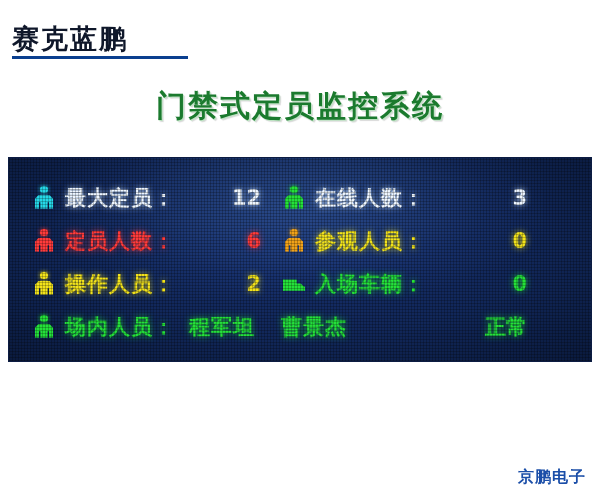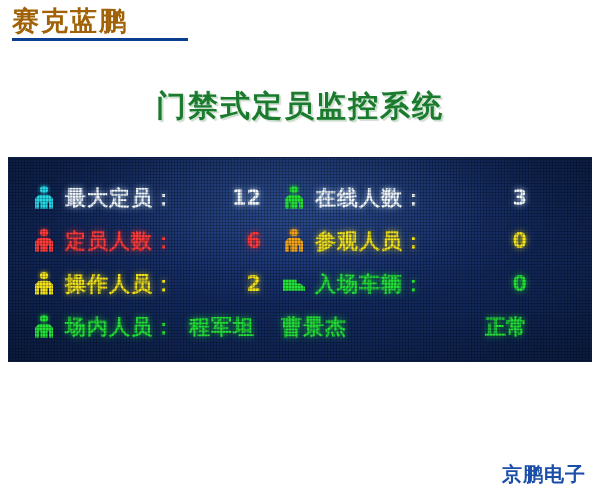--- a/index.html
+++ b/index.html
@@ -41,23 +41,23 @@
     font-size: 13px;
     font-style: normal;
     font-weight: normal;
     color: #0a3f8f;
   }
   .logo-cn {
     font-family: "DejaVu Sans", sans-serif;
     font-weight: bold;
     font-size: 27px;
     letter-spacing: 2px;
-    color: #a16207;
+    color: #0f172a;
     line-height: 30px;
-    margin-top: 0;
+    margin-top: 18px;
   }
   .logo-rule {
     width: 176px;
     height: 3px;
     background: #0a3f8f;
     margin-top: 2px;
   }
 
   
   .page-title {
@@ -200,21 +200,21 @@
   .c-yellow { color: #f2e31c; text-shadow: 0 0 6px rgba(242,227,28,0.85); }
   .c-orange { color: #f0a21a; text-shadow: 0 0 6px rgba(240,162,26,0.85); }
 
   
   .footer-brand {
     position: absolute;
     right: 14px;
     bottom: 12px;
     font-family: "DejaVu Sans", sans-serif;
     font-weight: bold;
-    font-size: 20px;
+    font-size: 16px;
     letter-spacing: 1px;
     color: #1b4ea8;
   }
 </style>
 </head>
 <body>
 
 <div class="logo-block">
   <div class="logo-cn">赛克蓝鹏</div>
   <div class="logo-rule"></div>

